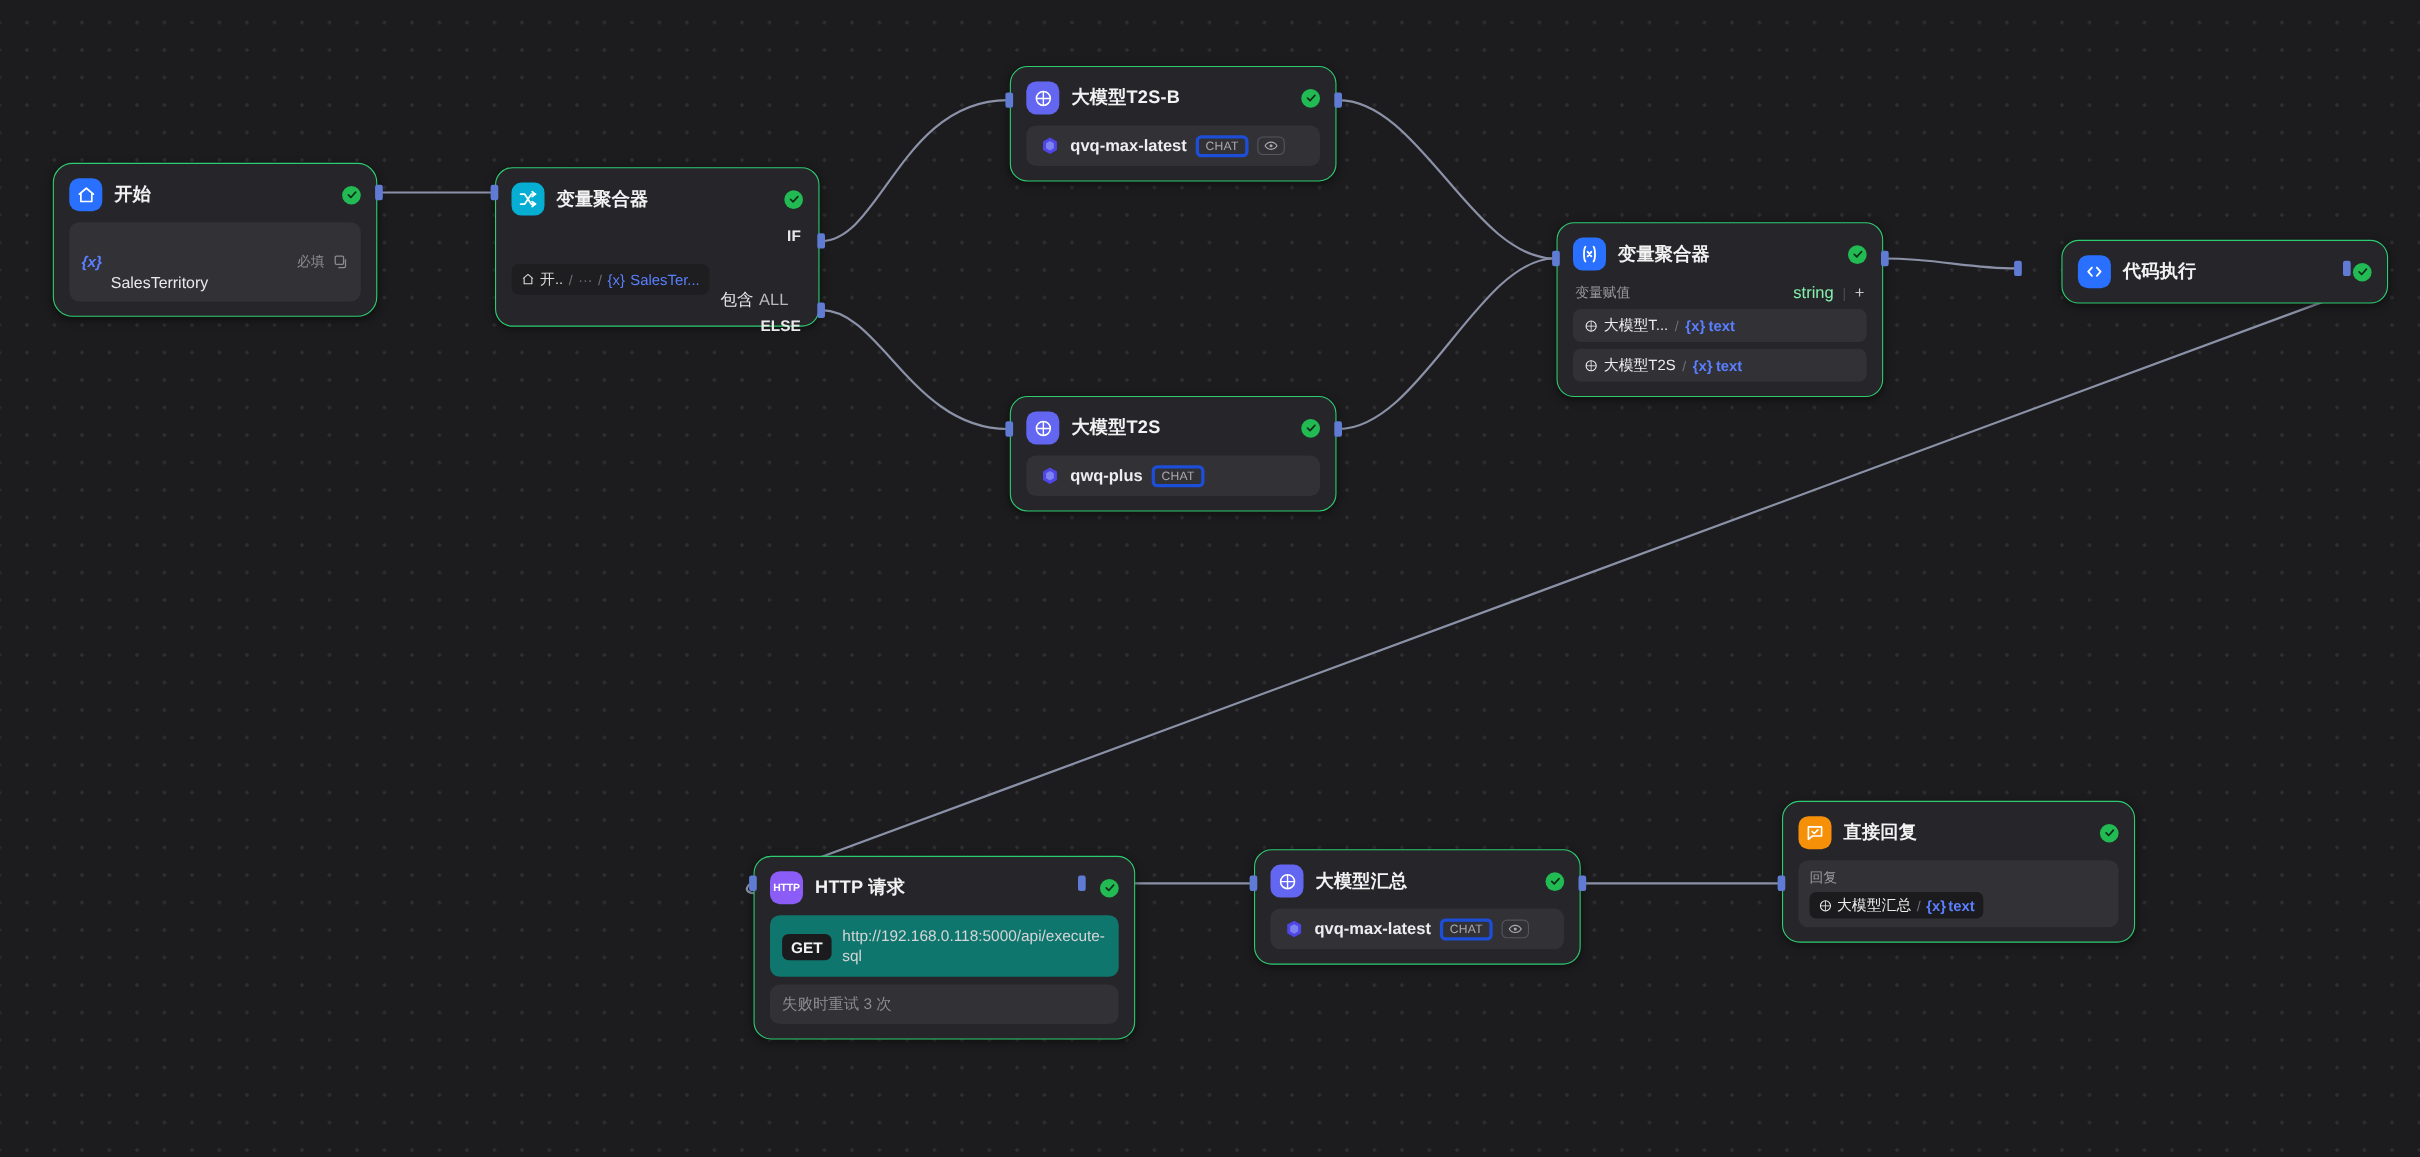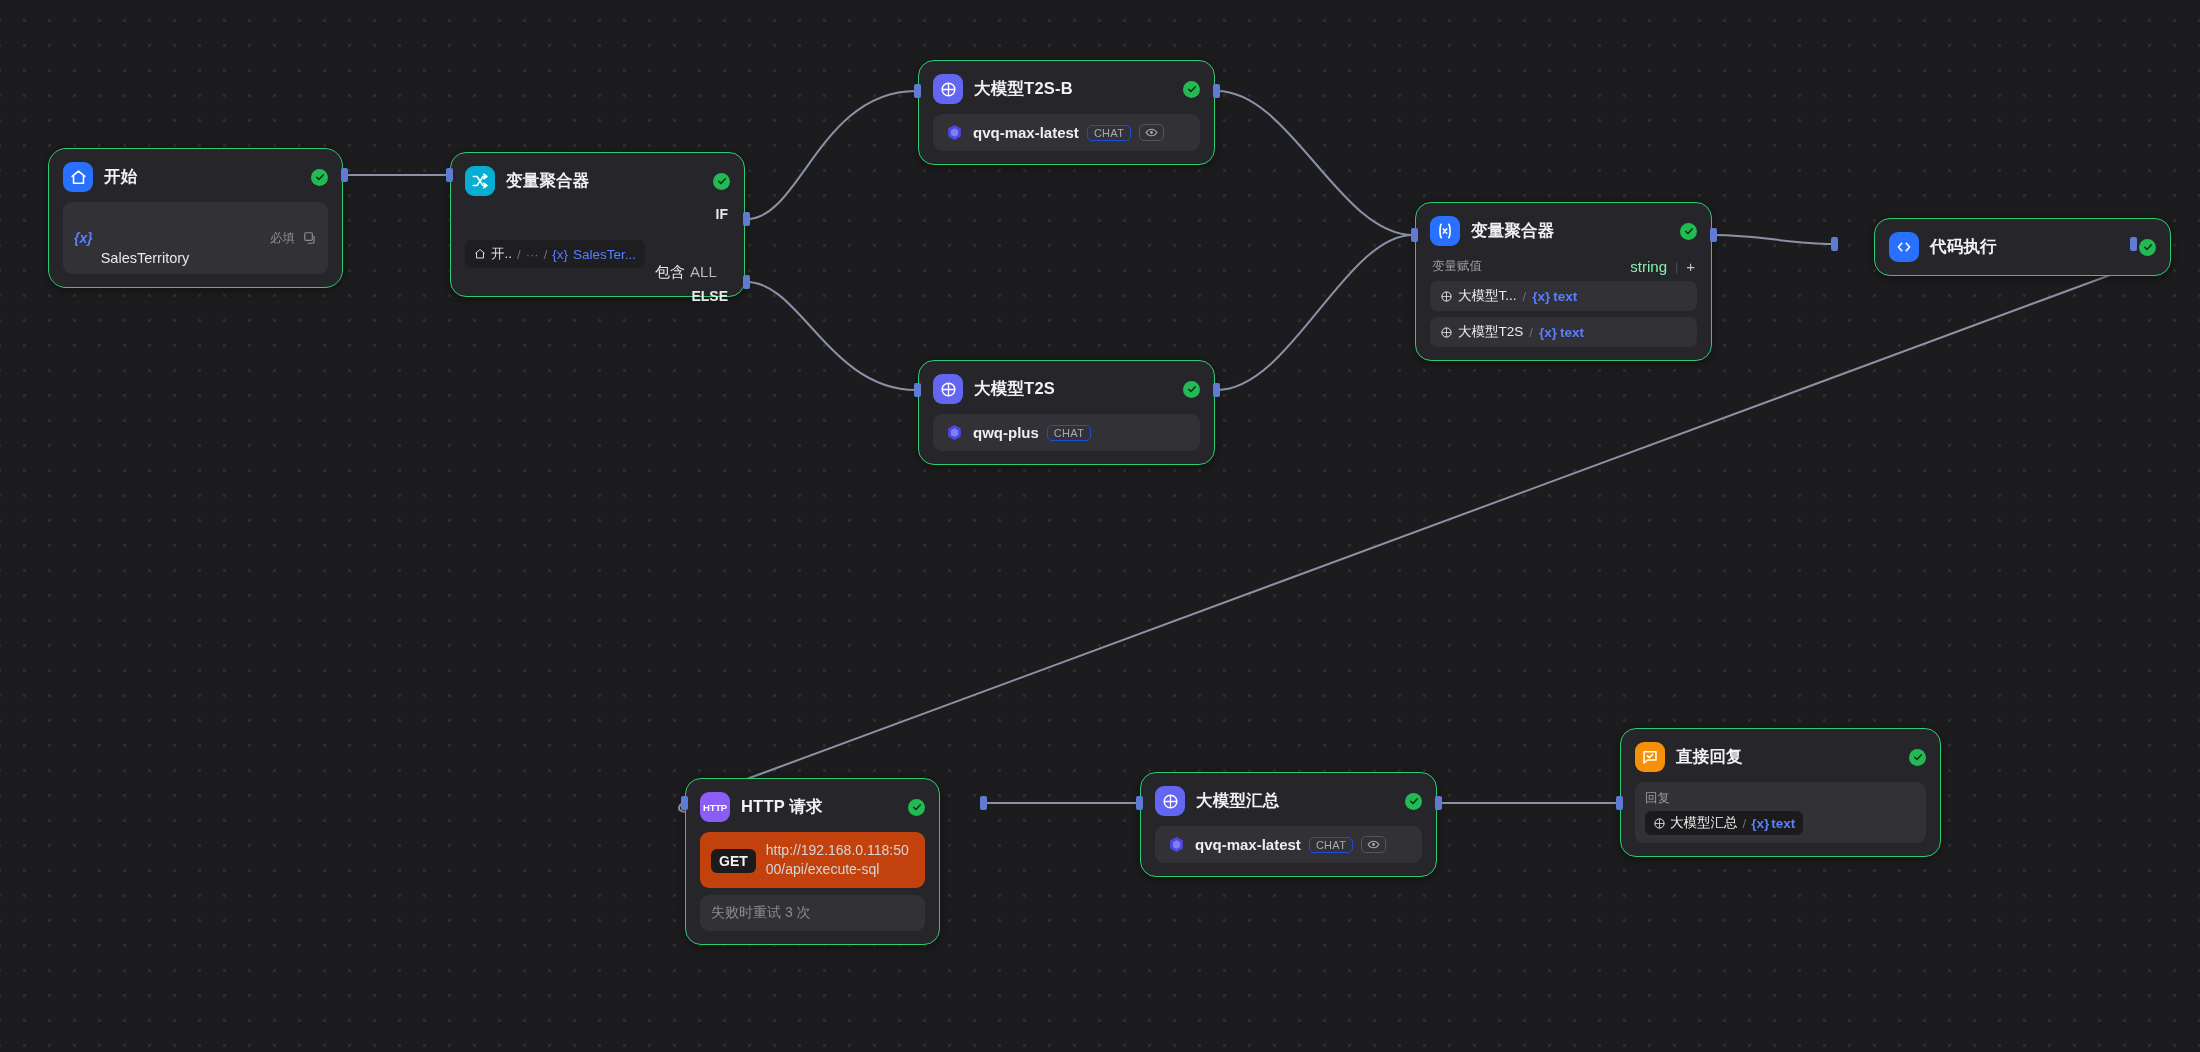--- a/index.html
+++ b/index.html
@@ -89,21 +89,21 @@
   
   #node-t2sb { left: 918px; top: 60px; width: 297px; }
   #node-t2s  { left: 918px; top: 360px; width: 297px; }
   #node-sum  { left: 1140px; top: 772px; width: 297px; }
   .model-ic {
     width: 21px; height: 21px; flex: 0 0 auto;
     display:flex; align-items:center; justify-content:center;
   }
   .model-name { color: #eeeef0; font-size: 15px; font-weight: bold; }
   .tag {
-    border: 1px solid #1d4ed8; border-radius: 5px;
+    border: 3px solid #1d4ed8; border-radius: 5px;
     color: #a9a9b0; font-size: 11px; padding: 1px 6px; letter-spacing: .3px;
   }
   .eye {
     border: 1px solid #55555c; border-radius: 5px;
     padding: 1px 5px; display:flex; align-items:center; color:#a9a9b0;
   }
 
   
   #node-agg { left: 1415px; top: 202px; width: 297px; }
   .agg-head {
@@ -122,23 +122,23 @@
   .agg-node { color: #ededee; font-size: 13.5px; white-space: nowrap; }
   .agg-slash { color: #6e6e76; font-size: 13px; margin: 0 3px; }
   .agg-var { color: #5a7fff; font-size: 13.5px; font-weight: bold; }
   .circ-ic { display:inline-flex; align-items:center; color:#ededee; margin-right:2px; }
 
   
   #node-code { left: 1874px; top: 218px; width: 297px; }
   #node-code .node-head { padding-bottom: 13px; }
 
   
-  #node-http { left: 685px; top: 778px; width: 255px; }
+  #node-http { left: 685px; top: 778px; width: 347px; }
   .http-url {
-    background: #c2410c; border-radius: 9px;
+    background: #0f766e; border-radius: 9px;
     display: flex; align-items: flex-start; gap: 10px;
     padding: 9px 11px;
   }
   .method {
     background: #1b1b1e; color: #f2f2f3;
     font-size: 14px; font-weight: bold; border-radius: 6px;
     padding: 4px 8px; flex: 0 0 auto; margin-top: 8px;
   }
   .urltext { color: #d5d5d8; font-size: 14px; line-height: 1.35; word-break: break-all; }
   .retry {

